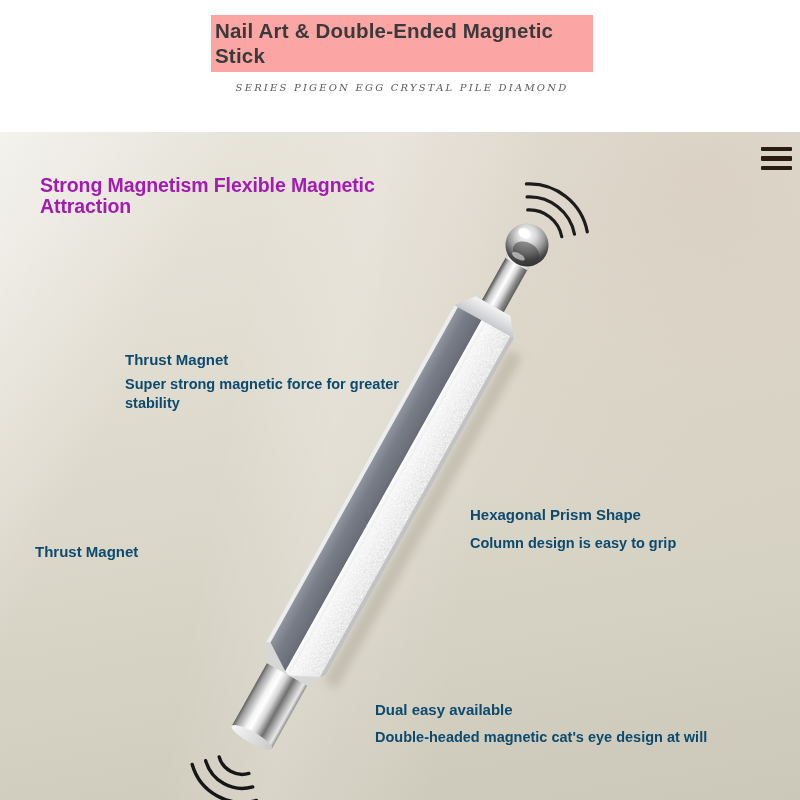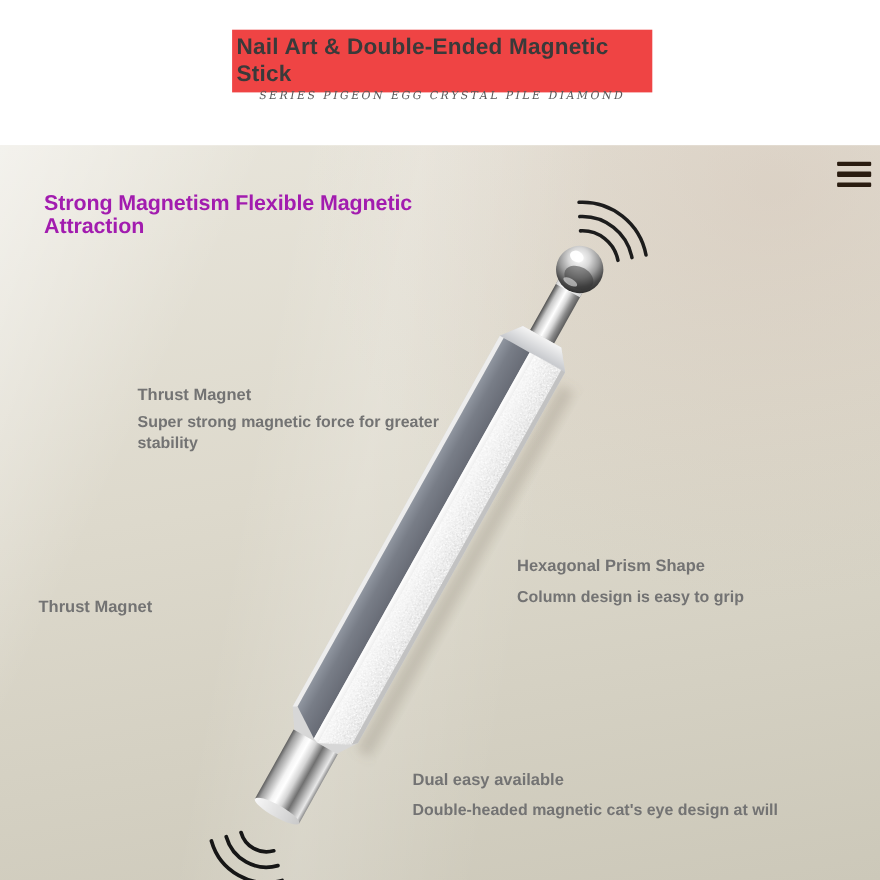--- a/index.html
+++ b/index.html
@@ -4,22 +4,22 @@
 <style>
   html,body{margin:0;padding:0;}
   .canvas{
     position:relative;width:800px;height:800px;overflow:hidden;
     font-family:"Liberation Sans","DejaVu Sans",sans-serif;
     background:#ffffff;
   }
   
   .header{position:absolute;left:0;top:0;width:800px;height:132px;background:#ffffff;}
   .title-box{
-    position:absolute;left:211px;top:27px;width:376px;
-    background:#ef4444;padding:3px 2px 4px 4px;
+    position:absolute;left:211px;top:15px;width:376px;
+    background:#fca5a5;padding:3px 2px 4px 4px;
   }
   .page-title{
     margin:0;font-size:20.5px;line-height:1.22;font-weight:700;
     color:#3a3a3a;letter-spacing:.2px;
   }
   .series-subtitle{
     position:absolute;left:214px;top:82px;width:376px;text-align:center;
     font-family:"DejaVu Serif","Liberation Serif",serif;
     font-style:italic;font-size:10px;letter-spacing:2.2px;color:#5a5a5a;
     white-space:nowrap;
@@ -46,21 +46,21 @@
   .menu-btn .bar:last-child{margin-bottom:0;}
   
   .hero{
     position:absolute;left:40px;top:175px;width:392px;margin:0;
     font-size:19.5px;line-height:1.1;font-weight:700;color:#a21caf;
     letter-spacing:-.1px;z-index:3;
   }
   
   .product-svg{position:absolute;left:0;top:0;width:800px;height:800px;pointer-events:none;z-index:2;}
   
-  .ann{position:absolute;z-index:3;color:#737373;}
+  .ann{position:absolute;z-index:3;color:#0c4a6e;}
   .ann-title{font-size:15px;font-weight:700;line-height:1.2;}
   .ann-desc{font-size:14.5px;font-weight:700;line-height:1.32;}
   .ann0{left:125px;top:351px;width:300px;} .ann0 .ann-desc{margin-top:6px;}
   .ann1{left:35px; top:543px;width:310px;} .ann1 .ann-desc{margin-top:9px;}
   .ann2{left:470px;top:506px;width:320px;} .ann2 .ann-desc{margin-top:10px;}
   .ann3{left:375px;top:701px;width:424px;} .ann3 .ann-desc{margin-top:9px;}
 </style>
 </head>
 <body>
 

